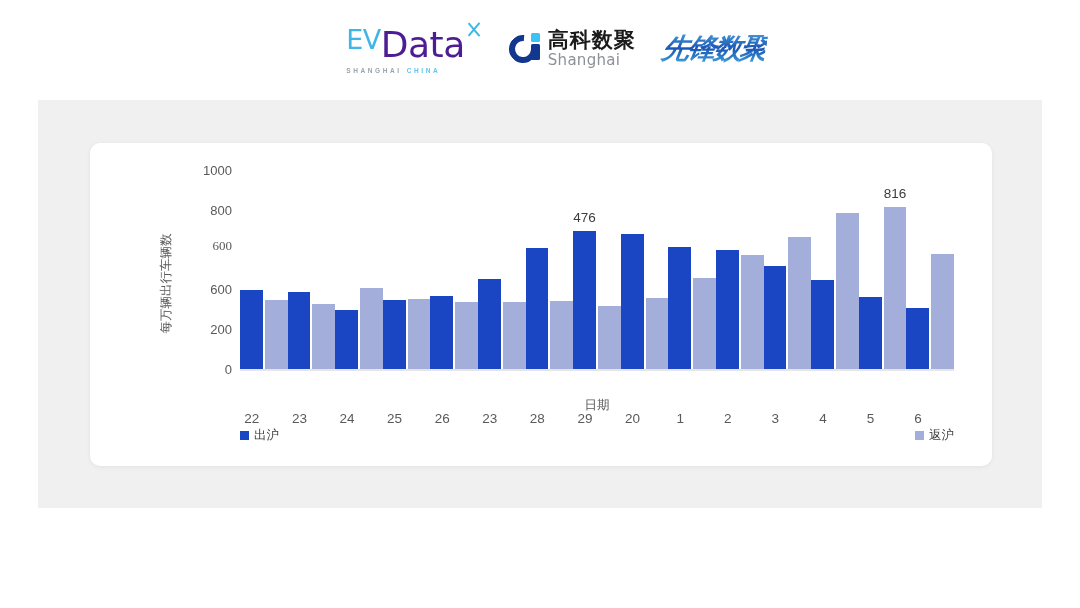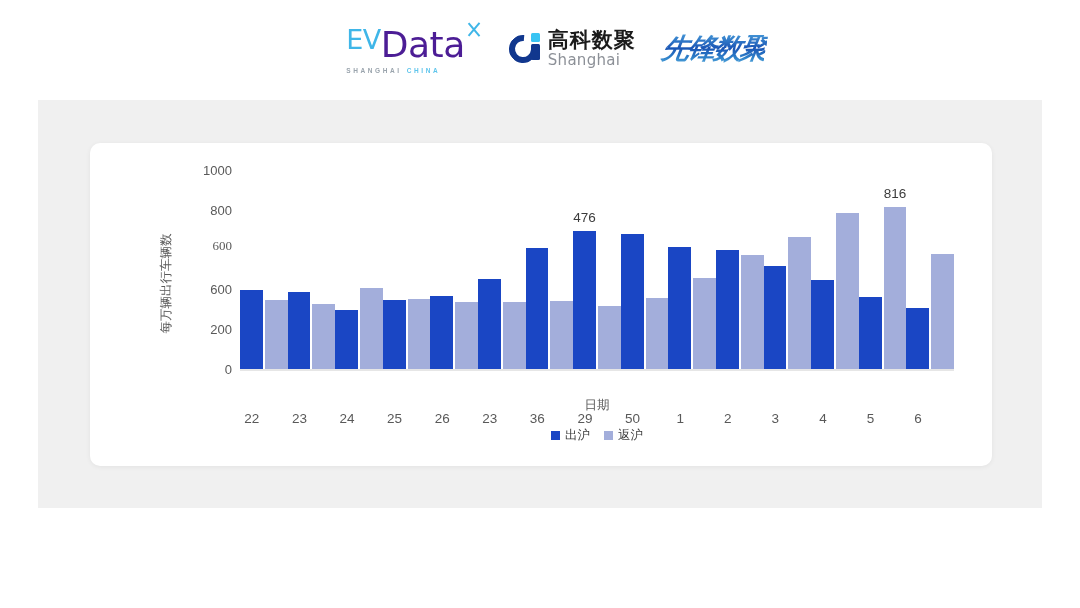--- a/index.html
+++ b/index.html
@@ -149,21 +149,21 @@
     font-family: "Liberation Sans", sans-serif;
   }
   .x-axis-title {
     position: absolute; left: 150px; top: 254px; width: 714px;
     text-align: center; font-size: 12.5px; color: #595959;
     font-family: "DejaVu Sans", sans-serif;
   }
 
   .legend {
     position: absolute; left: 150px; top: 284px; width: 714px;
-    display: flex; align-items: center; justify-content: center; gap: 14px;
+    display: flex; align-items: center; justify-content: space-between; gap: 14px;
   }
   .legend-item { display: flex; align-items: center; gap: 5px; }
   .legend-swatch { width: 9px; height: 9px; display: block; }
   .legend-text {
     font-size: 12.5px; color: #3c3c3c;
     font-family: "DejaVu Sans", sans-serif;
   }
 
   
   .footer {
@@ -311,23 +311,23 @@
           </div>
       </div>
 
       <div class="xticks">
           <div class="xtick">22</div>
           <div class="xtick">23</div>
           <div class="xtick">24</div>
           <div class="xtick">25</div>
           <div class="xtick">26</div>
           <div class="xtick">23</div>
-          <div class="xtick">36</div>
+          <div class="xtick">28</div>
           <div class="xtick">29</div>
-          <div class="xtick">50</div>
+          <div class="xtick">20</div>
           <div class="xtick">1</div>
           <div class="xtick">2</div>
           <div class="xtick">3</div>
           <div class="xtick">4</div>
           <div class="xtick">5</div>
           <div class="xtick">6</div>
         </div>
       <div class="x-axis-title">日期</div>
 
       <div class="legend">

